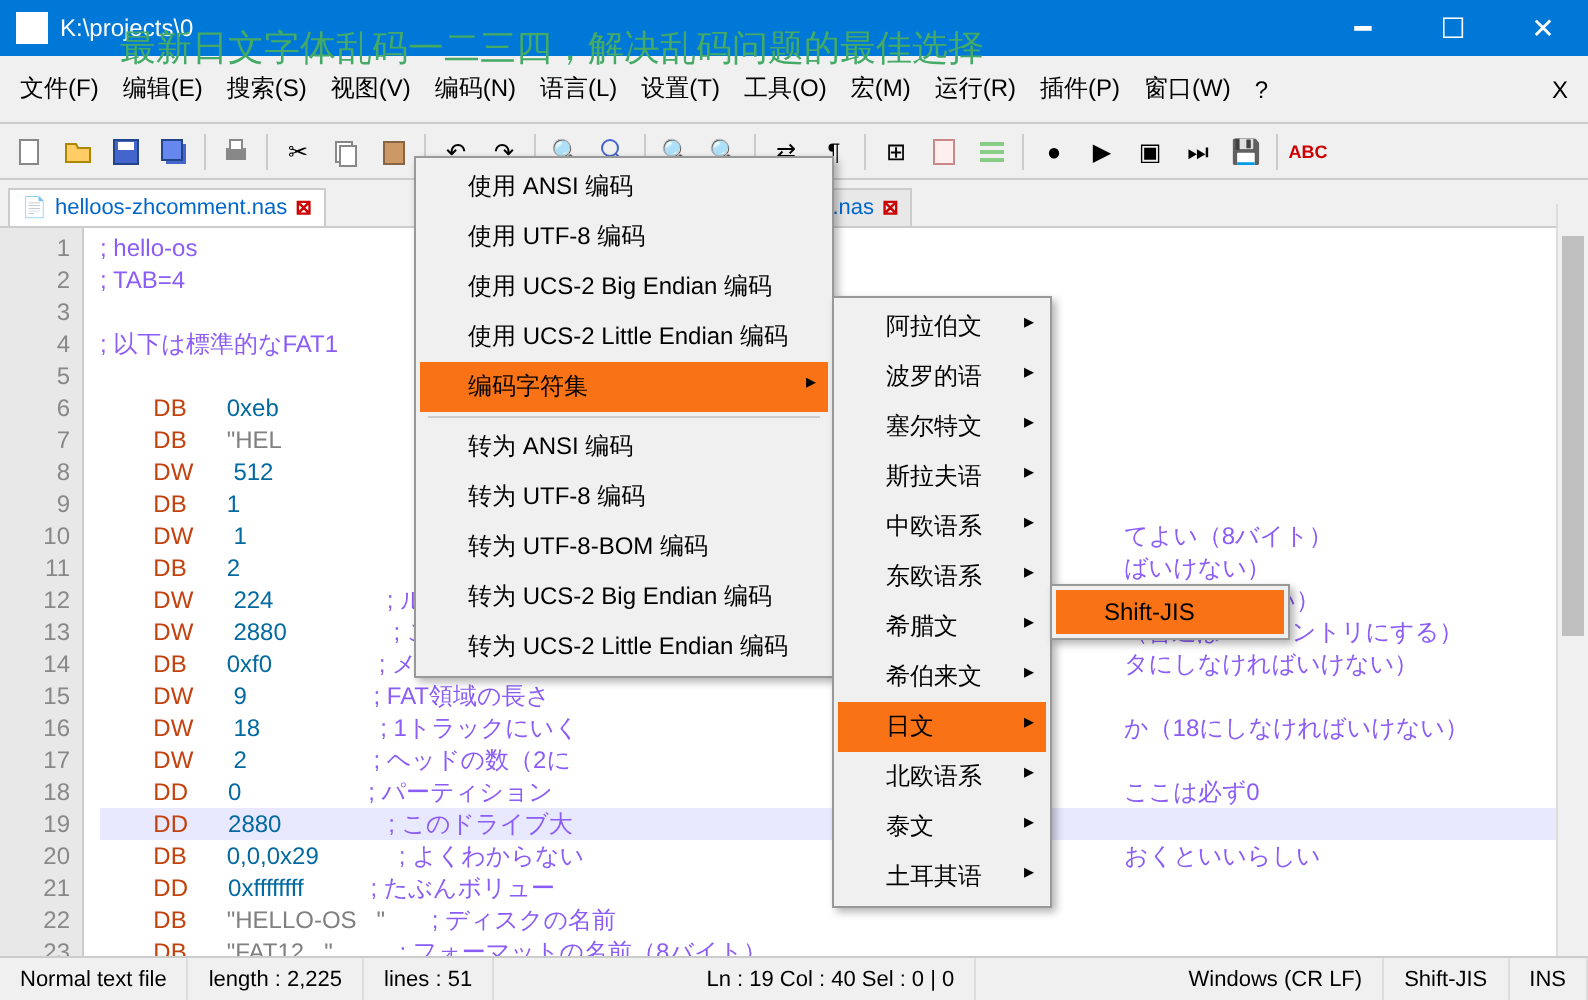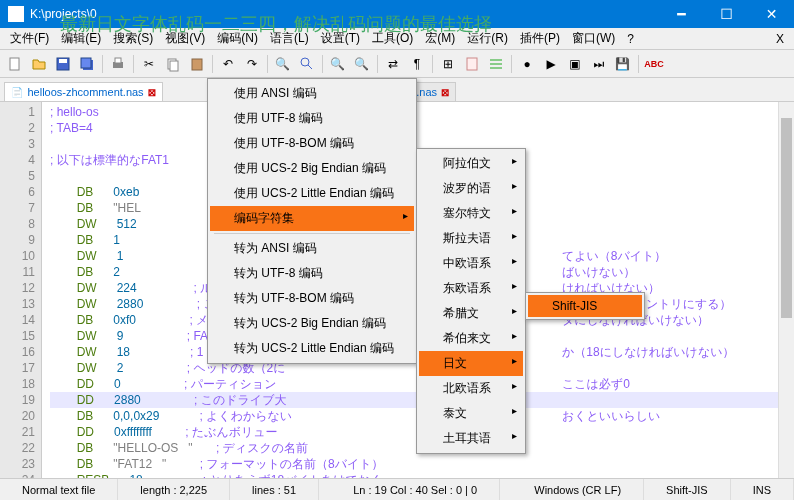--- a/index.html
+++ b/index.html
@@ -4,43 +4,43 @@
 <style>
 *{margin:0;padding:0;box-sizing:border-box;font-family:"Microsoft YaHei","SimSun",Arial,sans-serif}
 body{background:#fff;width:794px;height:500px;overflow:hidden;font-size:12px;position:relative}
 .titlebar{background:#0078d7;height:28px;display:flex;align-items:center;color:#fff;padding-left:8px;position:relative}
 .titlebar .title-icon{width:16px;height:16px;background:#fff;margin-right:6px}
 .titlebar .path{font-size:12px}
 .titlebar .overlay-text{position:absolute;left:60px;top:12px;font-size:18px;color:#4a6;font-weight:400}
 .winbtns{margin-left:auto;display:flex}
 .winbtn{width:45px;height:28px;display:flex;align-items:center;justify-content:center;color:#fff;font-size:14px}
 .winbtn.close{background:transparent}
-.menubar{background:#f0f0f0;height:22px;display:flex;align-items:center;border-bottom:1px solid #ccc;padding-left:4px}
+.menubar{background:#f0f0f0;height:34px;display:flex;align-items:center;border-bottom:1px solid #ccc;padding-left:4px}
 .menuitem{padding:2px 6px;font-size:12px}
 .menuitem.x{margin-left:auto;padding-right:10px}
 .toolbar{background:#f0f0f0;height:28px;border-bottom:1px solid #ccc;display:flex;align-items:center;padding:2px 4px;gap:2px}
 .tbtn{width:22px;height:22px;border:1px solid transparent;display:flex;align-items:center;justify-content:center}
 .tsep{width:1px;height:18px;background:#ccc;margin:0 2px}
 .tabbar{background:#f0f0f0;height:24px;display:flex;align-items:flex-end;border-bottom:1px solid #ccc;padding-left:4px;gap:2px}
 .tab{background:#e8e8e8;border:1px solid #ccc;border-bottom:none;padding:3px 6px;display:flex;align-items:center;gap:4px;font-size:11px;color:#0066cc}
 .tab.active{background:#fff}
 .tab .tabx{color:#c00;font-weight:bold;font-size:10px}
 .editor{display:flex;height:390px;background:#fff;position:relative}
 .gutter{width:42px;background:#e8e8e8;border-right:1px solid #ccc;text-align:right;padding:2px 6px 2px 2px;color:#888;font-family:Consolas,monospace;font-size:12px;line-height:16px}
 .code{flex:1;font-family:Consolas,"MS Gothic",monospace;font-size:12px;line-height:16px;padding:2px 0 2px 8px;white-space:pre;color:#000;position:relative}
 .line{height:16px}
 .line.hl{background:#e8e8ff}
 .comment{color:#8b5cf6}
-.kw{color:#4d7c0f}
+.kw{color:#c2410c}
 .num{color:#0369a1}
 .str{color:#808080}
 .scrollv{position:absolute;right:0;top:102px;width:16px;height:390px;background:#f0f0f0;border-left:1px solid #ddd}
 .scrollv .thumb{background:#c0c0c0;height:200px;margin:16px 2px}
 .statusbar{position:absolute;bottom:0;left:0;right:0;height:22px;background:#f0f0f0;border-top:1px solid #ccc;display:flex;align-items:center;font-size:11px}
-.statusbar .cell{padding:0 22px;border-right:1px solid #ddd;height:100%;display:flex;align-items:center}
+.statusbar .cell{padding:0 10px;border-right:1px solid #ddd;height:100%;display:flex;align-items:center}
 .statusbar .spacer{flex:1}
 .ctxmenu{position:absolute;background:#f0f0f0;border:1px solid #999;box-shadow:2px 2px 4px rgba(0,0,0,.3);font-size:12px;padding:2px}
 .ctxmenu .mi{padding:4px 28px 4px 24px;white-space:nowrap;position:relative}
 .ctxmenu .mi.hl{background:#f97316}
 .ctxmenu .mi.sub::after{content:"▸";position:absolute;right:6px;font-size:10px}
 .ctxmenu .msep{height:1px;background:#ccc;margin:2px 4px}
 #menu1{left:207px;top:78px;width:210px}
 #menu2{left:416px;top:148px;width:110px}
 #menu3{left:525px;top:292px;width:120px}
 svg{display:block}
@@ -216,21 +216,20 @@
   <div class="cell">Ln : 19    Col : 40    Sel : 0 | 0</div>
   <div class="spacer"></div>
   <div class="cell">Windows (CR LF)</div>
   <div class="cell">Shift-JIS</div>
   <div class="cell">INS</div>
 </div>
 
 <div class="ctxmenu" id="menu1">
     <div class="mi">使用 ANSI 编码</div>
     <div class="mi">使用 UTF-8 编码</div>
-    <div class="mi">使用 UTF-8-BOM 编码</div>
     <div class="mi">使用 UCS-2 Big Endian 编码</div>
     <div class="mi">使用 UCS-2 Little Endian 编码</div>
     <div class="mi hl sub">编码字符集</div>
     <div class="msep"></div>
     <div class="mi">转为 ANSI 编码</div>
     <div class="mi">转为 UTF-8 编码</div>
     <div class="mi">转为 UTF-8-BOM 编码</div>
     <div class="mi">转为 UCS-2 Big Endian 编码</div>
     <div class="mi">转为 UCS-2 Little Endian 编码</div>
   </div>

